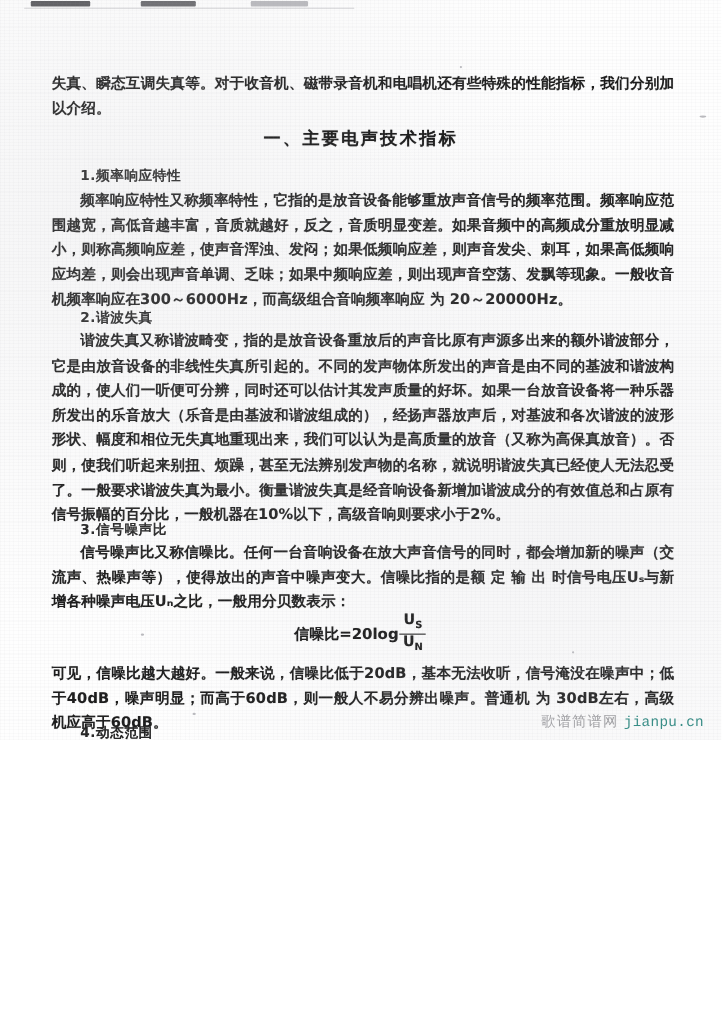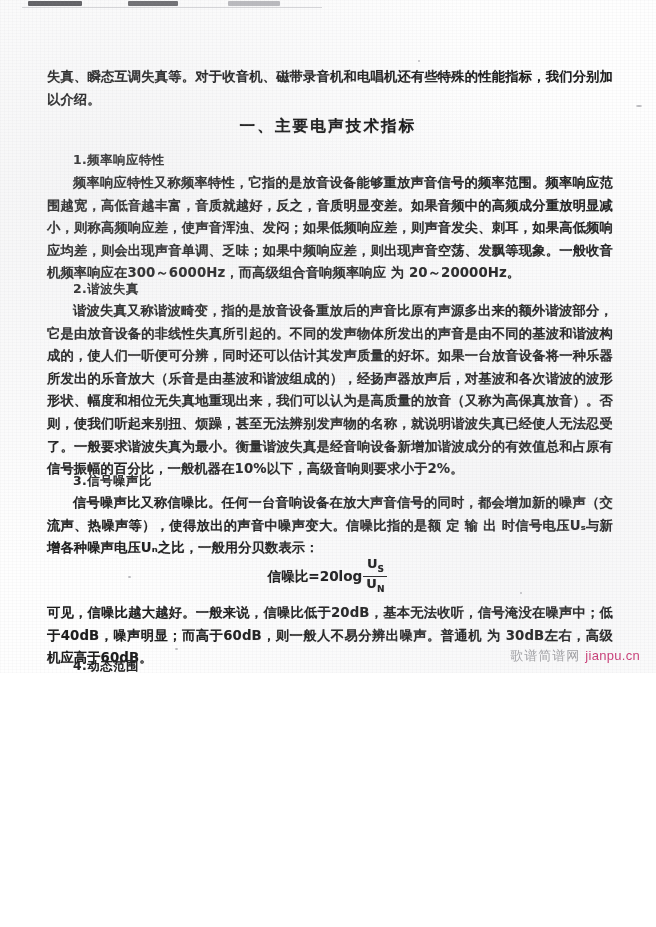--- a/index.html
+++ b/index.html
@@ -157,23 +157,23 @@
     opacity: 0.82;
   }
   .wm-cn {
     font-size: 13px;
     color: #8f8f93;
     letter-spacing: 1px;
     font-weight: 500;
   }
   .wm-en {
     font-size: 13px;
-    color: #be185d;
+    color: #0f766e;
     letter-spacing: 0.3px;
-    font-family: Liberation Sans, sans-serif;
+    font-family: Liberation Mono, monospace;
   }
 
   .speck {
     position: absolute;
     background: rgba(120,120,128,0.5);
     border-radius: 50%;
     z-index: 4;
   }
 </style>
 </head>

